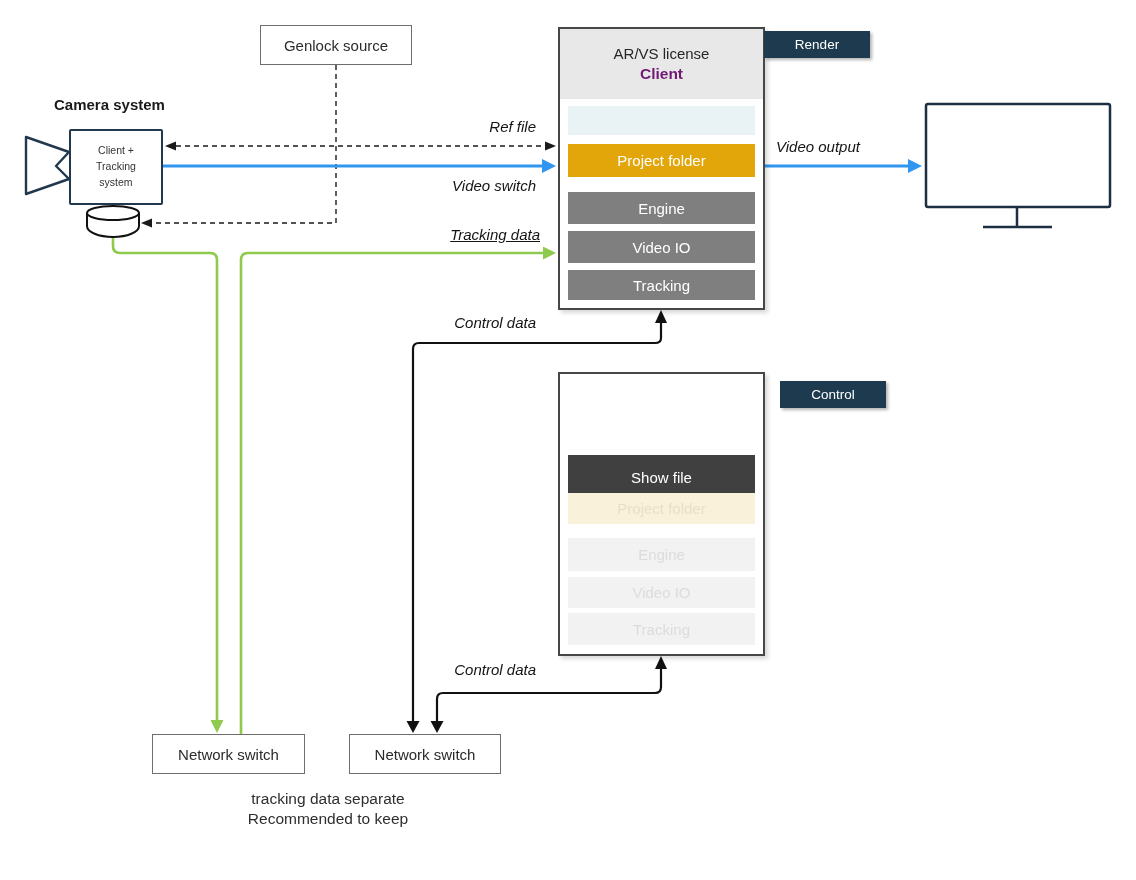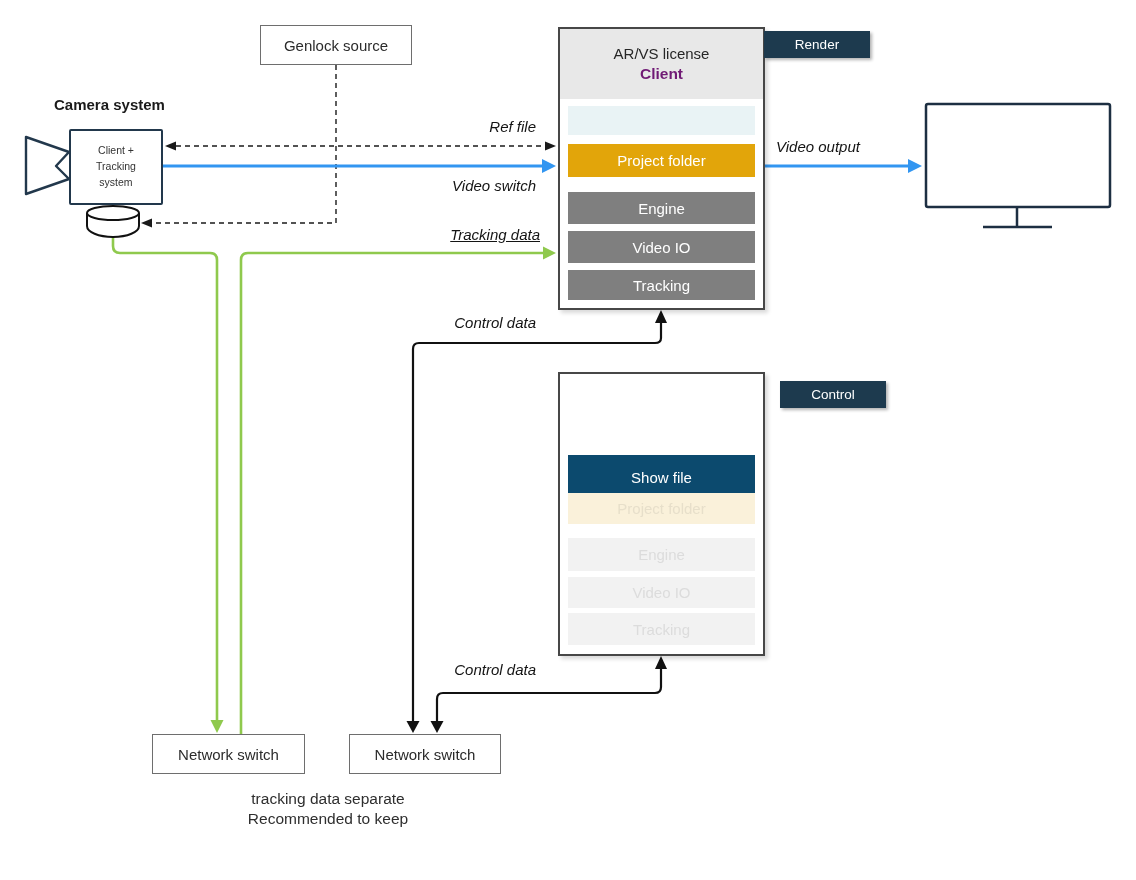--- a/index.html
+++ b/index.html
@@ -47,21 +47,21 @@
     position:absolute;left:8px;width:187px;display:flex;align-items:center;
     justify-content:center;font-size:15px;box-sizing:border-box;
   }
   
   #client .row1{top:77px;height:29px;background:#e9f3f5;}
   #client .row2{top:115px;height:33px;background:#e2a50a;color:#fff;}
   #client .row3{top:163px;height:32px;background:#7f7f7f;color:#fff;}
   #client .row4{top:202px;height:32px;background:#7f7f7f;color:#fff;}
   #client .row5{top:241px;height:30px;background:#7f7f7f;color:#fff;}
   
-  #server .row1{top:81px;height:45px;background:#0c4a6e;color:#fff;}
+  #server .row1{top:81px;height:45px;background:#404040;color:#fff;}
   #server .row2{top:119px;height:31px;background:#faf1da;color:#e7dfca;}
   #server .row3{top:164px;height:33px;background:#f2f2f2;color:#dcdcdc;}
   #server .row4{top:203px;height:31px;background:#f2f2f2;color:#dcdcdc;}
   #server .row5{top:239px;height:32px;background:#f2f2f2;color:#dcdcdc;}
 
   
   .tag{
     position:absolute;width:106px;height:27px;background:#1d3a4e;color:#fff;
     font-size:13.5px;display:flex;align-items:center;justify-content:center;
     box-shadow:2px 2px 3px rgba(0,0,0,0.3);z-index:3;

